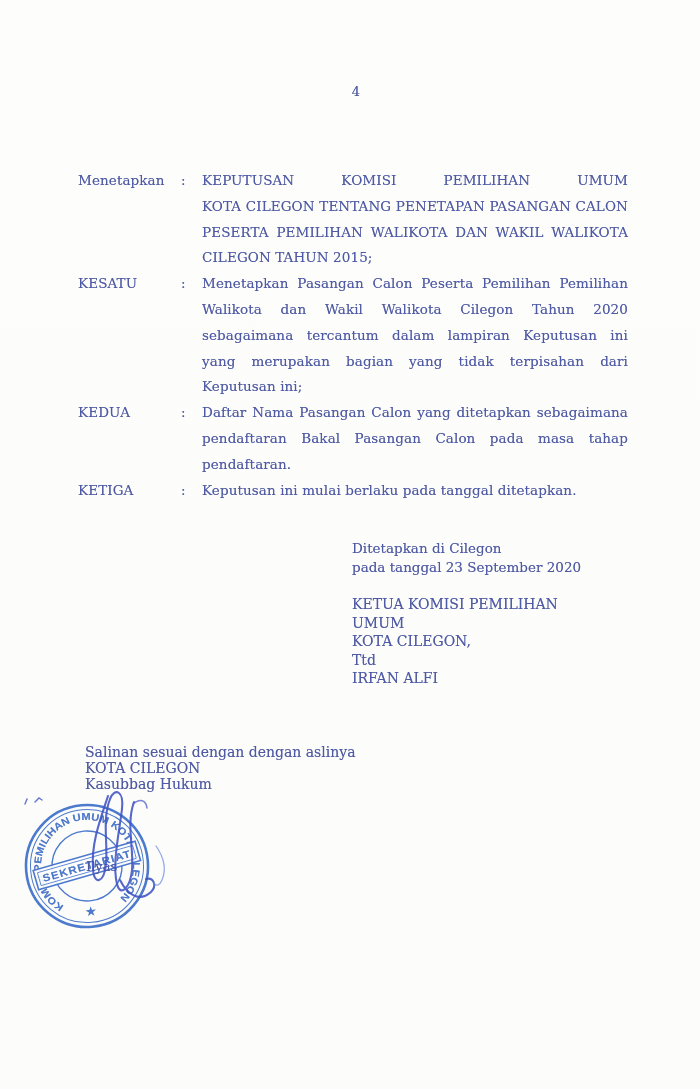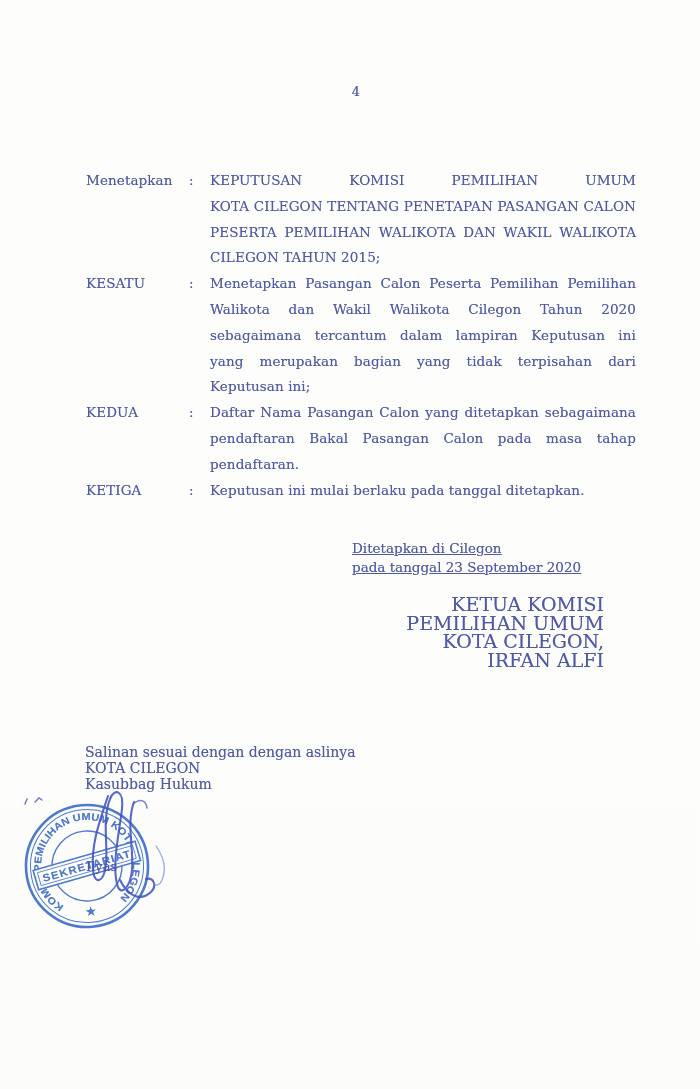--- a/index.html
+++ b/index.html
@@ -17,38 +17,38 @@
   }
   .ink{ color:#4f5aa4; text-shadow:0 0 .5px rgba(79,90,164,.55); }
 
   .page-number{
     position:absolute;left:338px;top:84px;width:36px;
     text-align:center;font-size:13px;
   }
 
   
   .decision{
-    position:absolute;left:86px;top:168px;width:550px;
+    position:absolute;left:78px;top:168px;width:550px;
     font-size:13.5px;line-height:25.8px;letter-spacing:.1px;
   }
   .clause-row{display:flex;align-items:flex-start;}
   .clause-label{width:103px;flex:none;}
   .clause-colon{width:21px;flex:none;text-align:left;}
   .clause-text{width:426px;flex:none;}
   .jblock .tline{text-align:justify;text-align-last:justify;}
   .jblock .tline:last-child{text-align-last:left;}
 
   
   .enactment{
     position:absolute;left:352px;top:539px;
-    font-size:13.5px;line-height:18.5px;text-decoration:underline;
+    font-size:13.5px;line-height:18.5px;
   }
   .signatory{
     position:absolute;left:352px;top:595px;width:252px;
-    text-align:right;font-size:19px;line-height:18.5px;
+    text-align:left;font-size:14px;line-height:18.5px;
   }
   .signatory .name-line{margin-top:0;}
 
   
   .certification{
     position:absolute;left:85px;top:744px;
     font-size:14px;line-height:16.2px;
   }
   .certification .tline{text-align:left;}
 
@@ -133,20 +133,21 @@
   </section>
 
   <div class="enactment">
     <div>Ditetapkan di Cilegon</div>
     <div>pada tanggal  23 September  2020</div>
   </div>
 
   <div class="signatory">
     <div>KETUA KOMISI PEMILIHAN UMUM</div>
     <div>KOTA CILEGON,</div>
+    <div>Ttd</div>
     <div class="name-line">IRFAN ALFI</div>
   </div>
 
   <div class="certification">
       <div class="tline">Salinan sesuai  dengan dengan aslinya</div>
       <div class="tline">KOTA CILEGON</div>
       <div class="tline">Kasubbag Hukum</div>
     </div>
 
   <div class="official-name">Ilyas</div>

